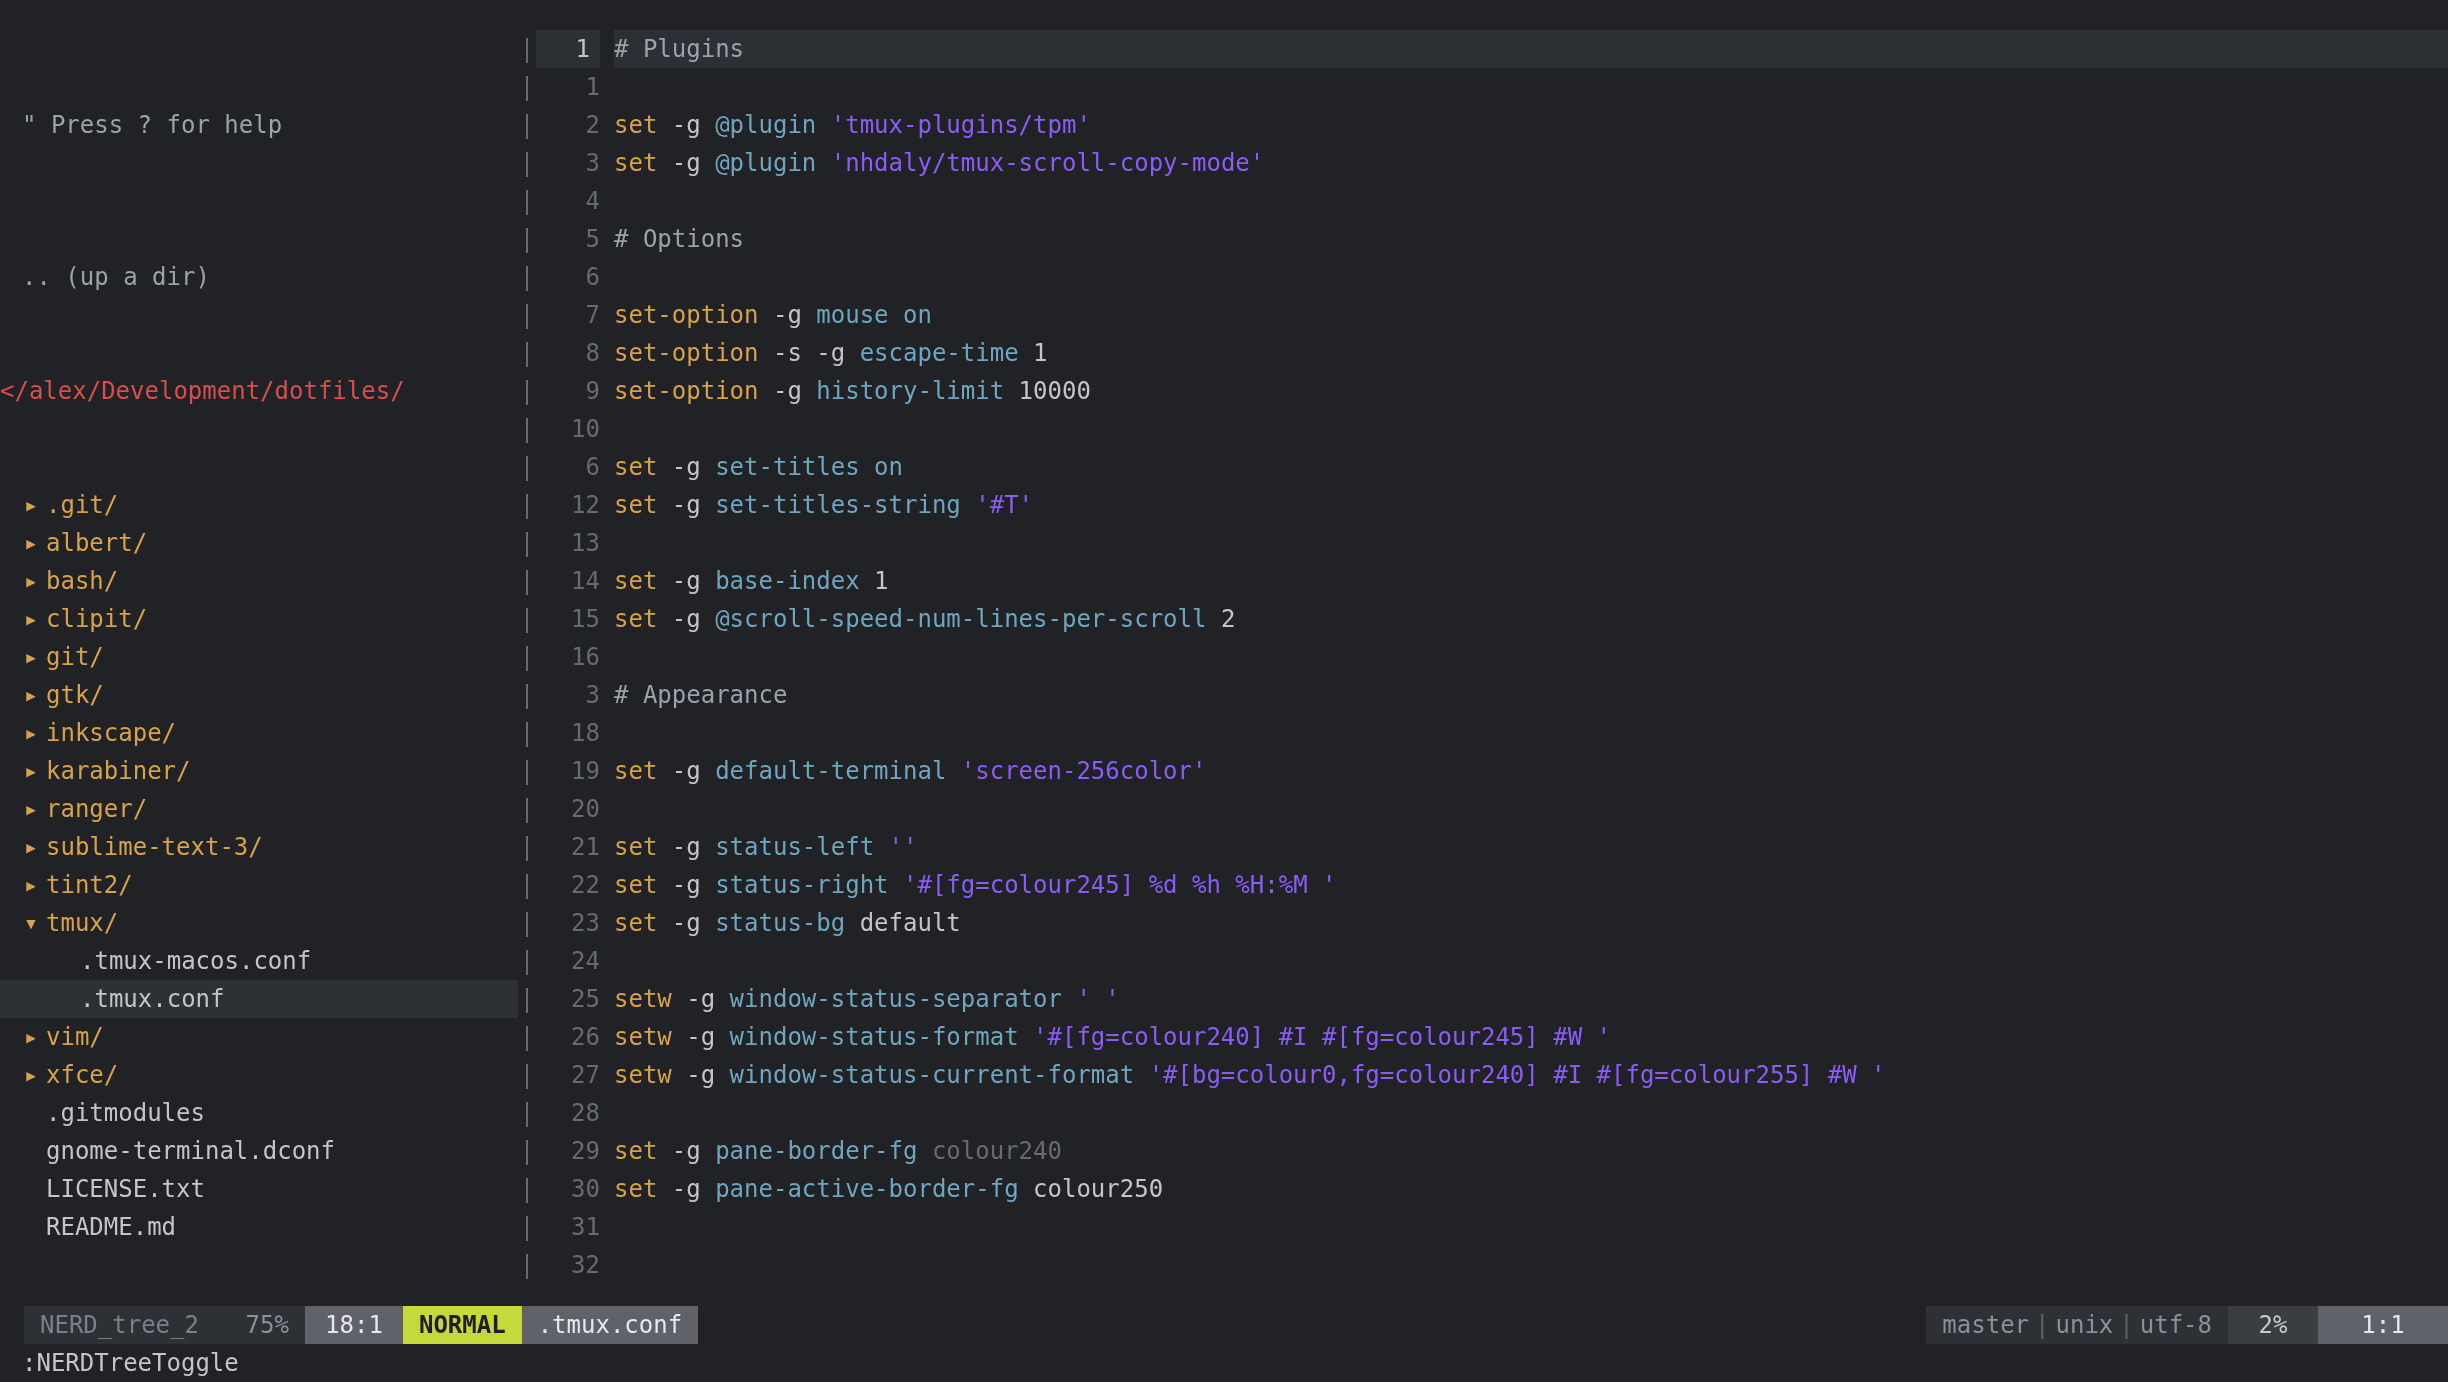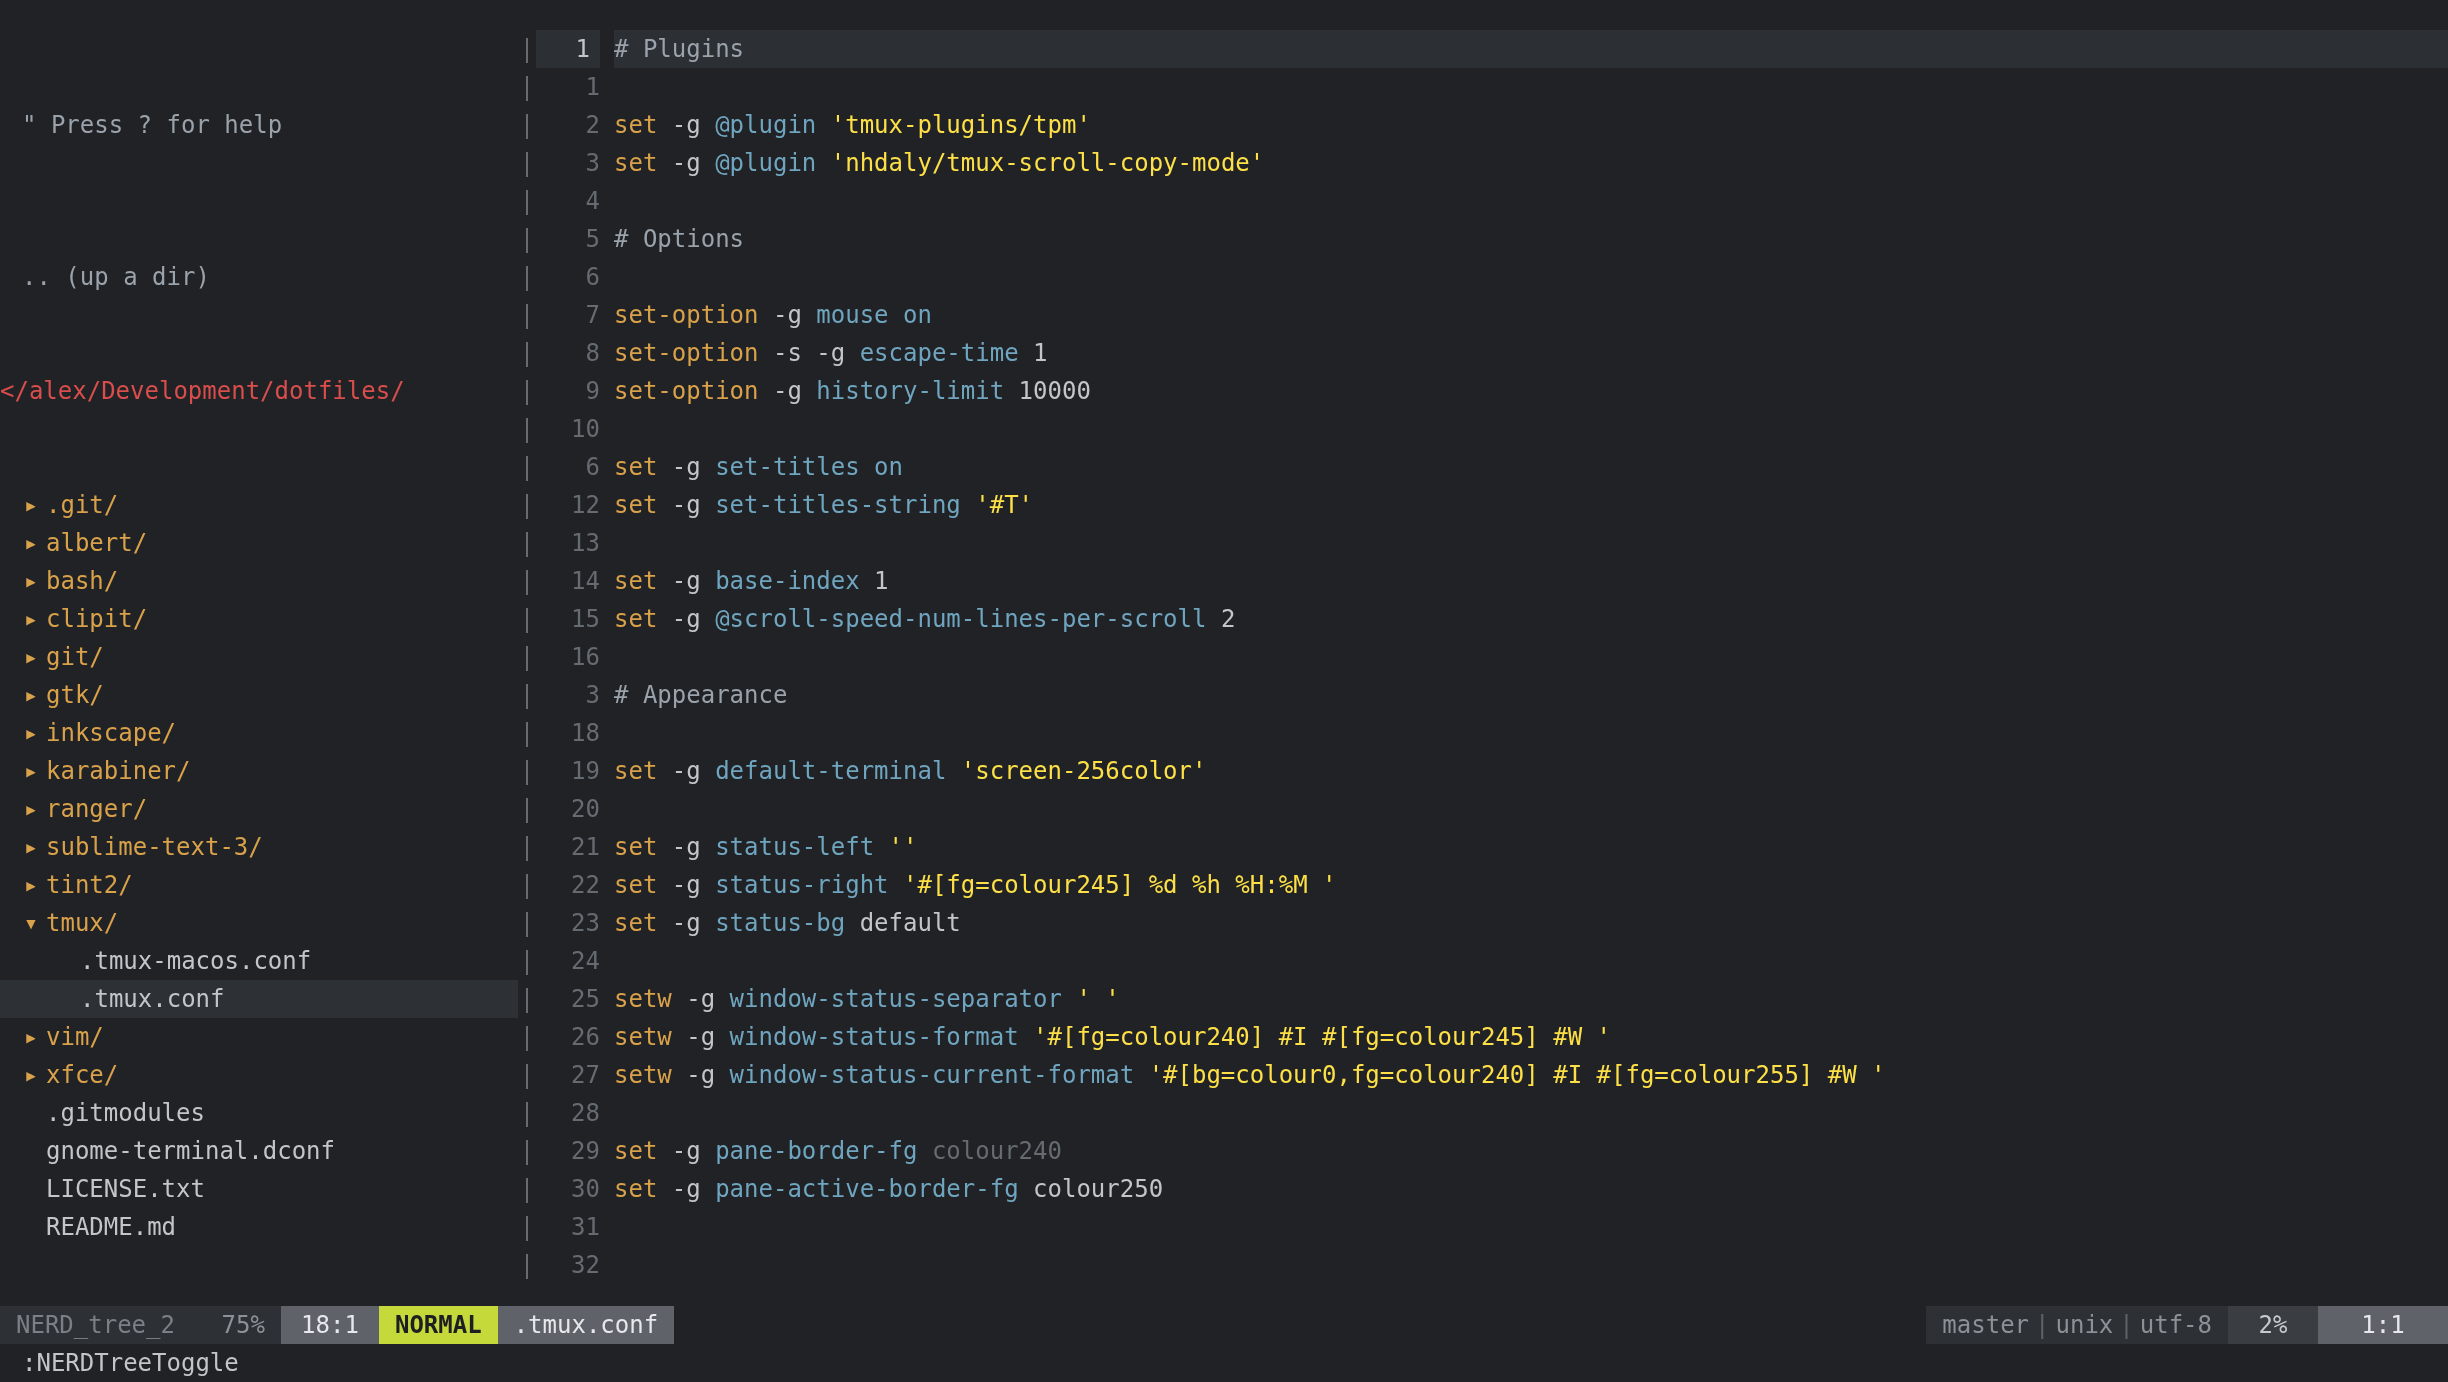--- a/index.html
+++ b/index.html
@@ -49,38 +49,38 @@
   .gutter .ln.cur { color: #c8cbd0; background: #2c2f34; display:flex; }
   .gutter .ln.cur .num  { flex:1; text-align:right; }
   .code  { flex: 1; padding-top: 30px; }
   .code .cl { height: 38px; white-space: pre; }
   .code .cl.cur { background: #2c2f34; }
 
   
   .kw   { color: #d9a24a; }   
   .flag { color: #c2c5ca; }   
   .opt  { color: #6fa5bf; }   
-  .str  { color: #fde047; margin-top: 11px; }   
+  .str  { color: #8b5cf6; margin-top: 11px; }   
   .cmt  { color: #9aa2ab; }   
   .bool { color: #6fa5bf; }   
   .num  { color: #c2c5ca; }
   .dim  { color: #666b72; }   
 
   
   .pipecol {
     flex: none;
     width: 18px;
     text-align: center;
     padding-top: 30px;
     color: #666b72;
   }
   .pipecol div { height: 38px; }
 
   
-  .status1, .status2 { height: 38px; display: flex; align-items: center; font-size: 24px; }
+  .status1, .status2 { height: 38px; display: flex; align-items: center; font-size: 24px; padding-left: 24px; }
   .status1 { background: #202226; }
   .seg { padding: 0 16px; height: 100%; display: flex; align-items: center; }
   .seg.dim   { background: #2d3034; color: #8c9199; }
   .seg.mid   { background: #3a3d42; color: #c6c9ce; }
   .seg.light { background: #5f6369; color: #e6e8eb; }
   .seg.normal{ background: #c5d93a; color: #1d1f22; font-weight: 600; }
   .seg.file  { background: #5f6369; color: #e6e8eb; }
   .seg.inact { background: #2d3034; color: #7b8088; }
   .spacer { flex: 1; background: #2d3034; }
   .status2 { background: #202226; color: #c2c5ca; padding-left: 22px; }

